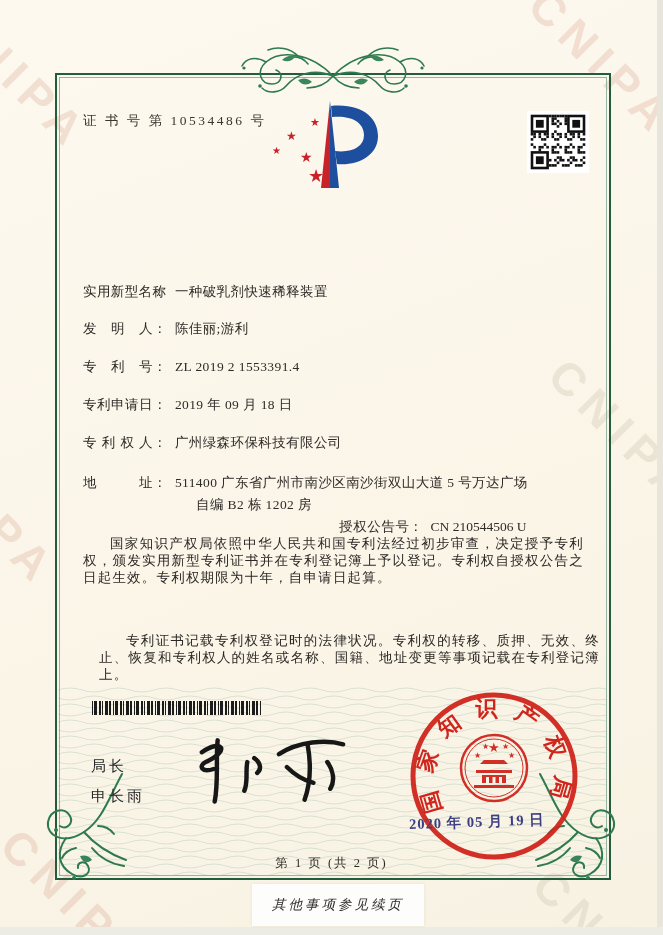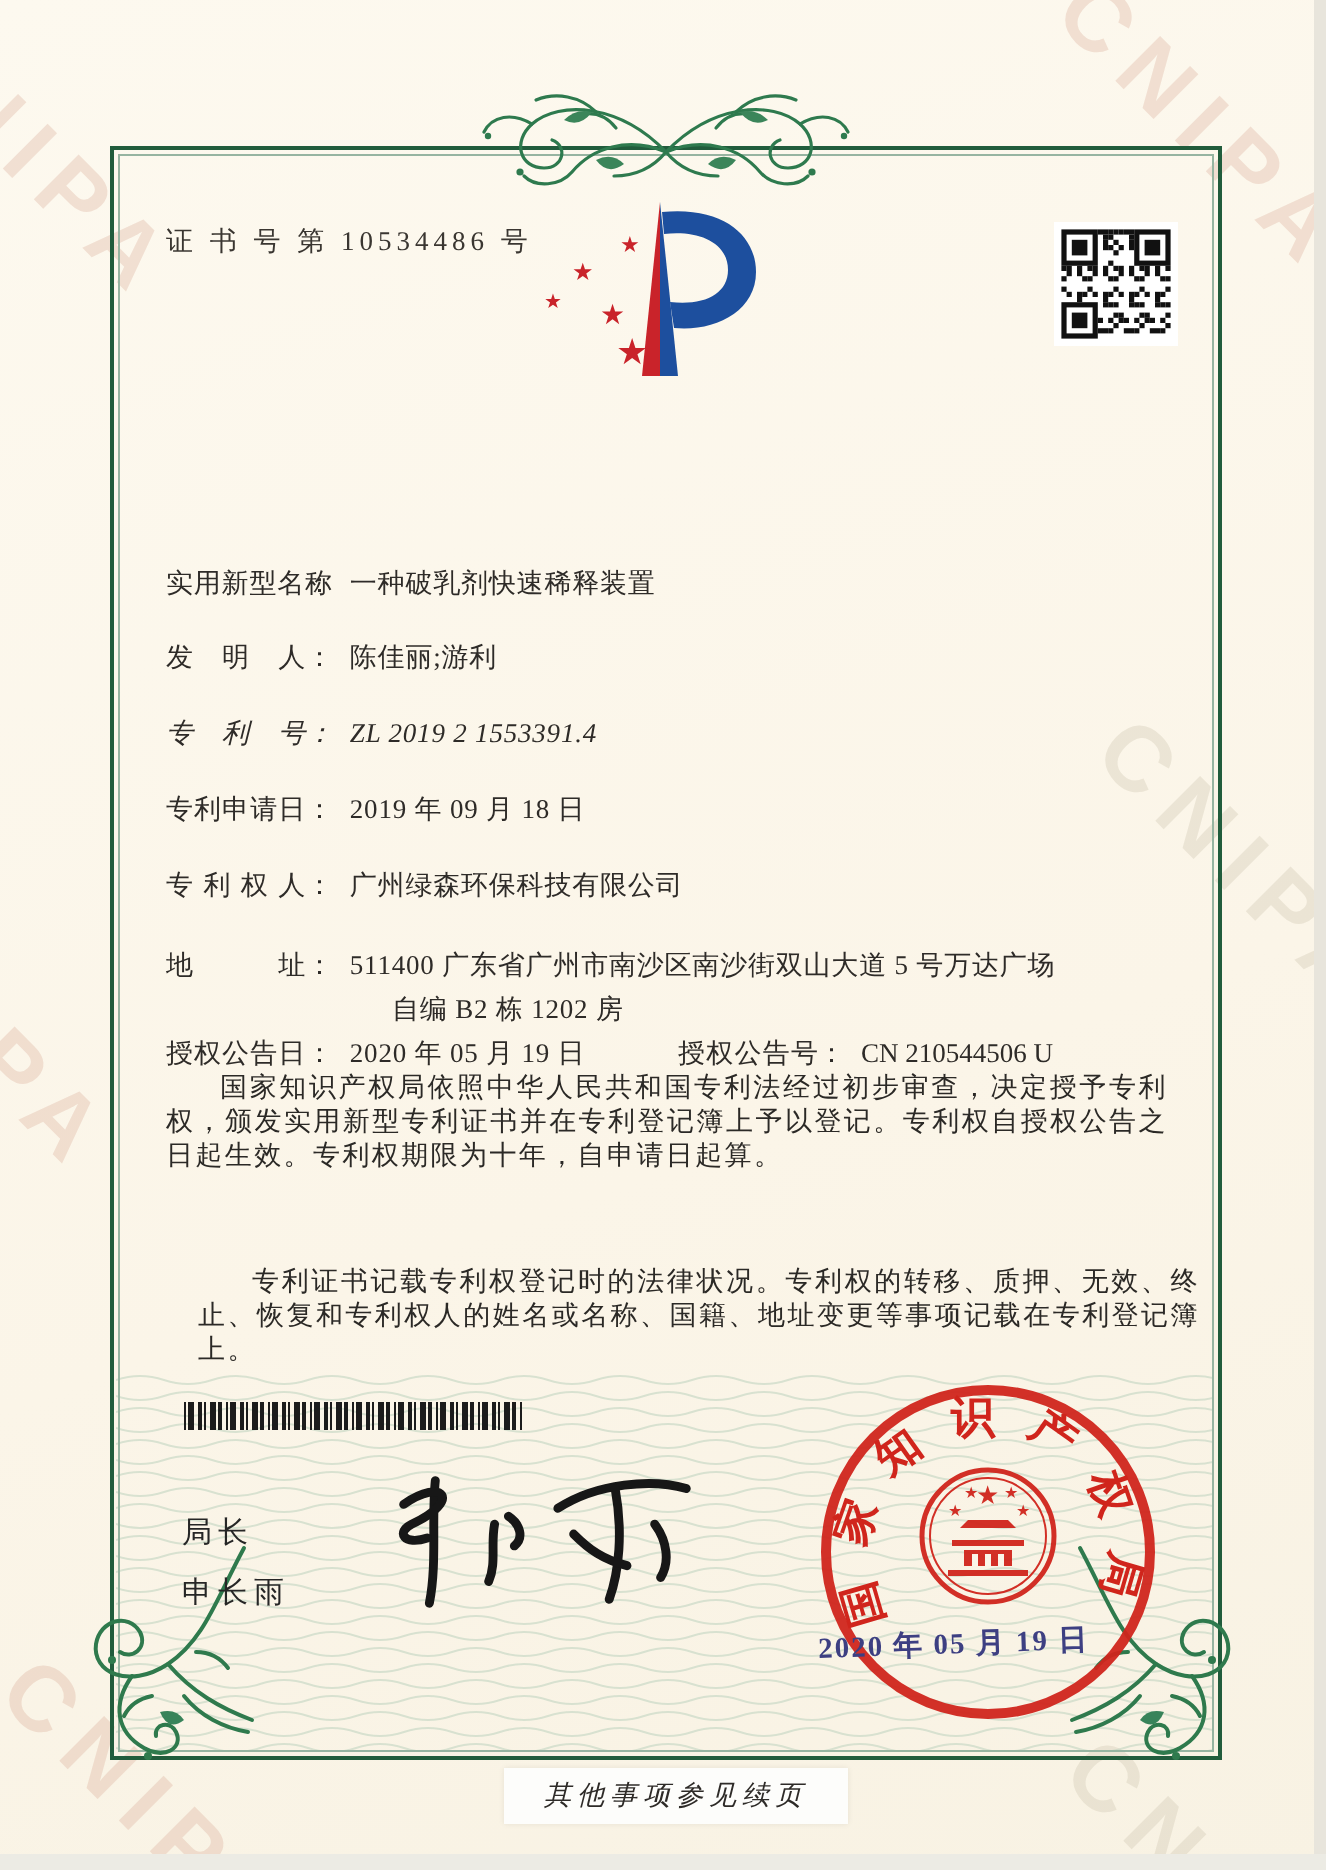--- a/index.html
+++ b/index.html
@@ -44,21 +44,21 @@
   .signature{position:absolute;left:188px;top:728px;width:168px;height:82px;}
   .seal{position:absolute;left:404px;top:688px;width:180px;height:178px;z-index:3;}
   .seal-date{
     position:absolute;left:409px;top:812px;width:175px;z-index:4;
     font-size:14.5px;font-weight:bold;letter-spacing:1px;color:#3d3f82;
     transform:rotate(-2deg);
   }
   .page-info{position:absolute;left:0;top:855px;width:100%;text-align:center;
     font-size:12.5px;letter-spacing:2px;color:#2f2c28;}
   .tab{
-    position:absolute;left:252px;top:884px;width:172px;height:28px;background:#fdfdfb;
+    position:absolute;left:252px;top:884px;width:172px;height:42px;background:#fdfdfb;
     box-shadow:0 0 3px rgba(0,0,0,0.08);z-index:5;
     display:flex;align-items:center;justify-content:center;
     font-size:13.5px;letter-spacing:3px;font-style:italic;color:#2e2b28;
   }
 </style>
 </head>
 <body>
 
 <div class="page">
 
@@ -271,36 +271,33 @@
       <rect x="55.7" y="50.50000000000001" width="2.6" height="2.6" fill="#111"></rect>
     </svg>
 
 
   <div class="frow" style="top:283px;">
     <span class="f-label">实用新型名称</span><span>：</span><span class="f-value">一种破乳剂快速稀释装置</span>
   </div>
   <div class="frow" style="top:320px;">
     <span class="f-label">发明人</span><span>：</span><span class="f-value">陈佳丽;游利</span>
   </div>
-  <div class="frow" style="top:358px;font-style:italic;">
+  <div class="frow" style="top:358px;">
     <span class="f-label">专利号</span><span>：</span><span class="f-value">ZL 2019 2 1553391.4</span>
   </div>
   <div class="frow" style="top:396px;">
     <span class="f-label">专利申请日</span><span>：</span><span class="f-value">2019 年 09 月 18 日</span>
   </div>
   <div class="frow" style="top:434px;">
     <span class="f-label">专利权人</span><span>：</span><span class="f-value">广州绿森环保科技有限公司</span>
   </div>
   <div class="frow" style="top:474px;">
     <span class="f-label">地址</span><span>：</span><span class="f-value">511400 广东省广州市南沙区南沙街双山大道 5 号万达广场</span>
   </div>
   <div class="addr2">自编 B2 栋 1202 房</div>
-  <div class="frow" style="top:518px;">
-    <span class="f-label">授权公告日</span><span>：</span><span class="f-value">2020 年 05 月 19 日</span>
-  </div>
   <div class="grant-right">
     <span class="f-label">授权公告号</span><span>：</span><span class="f-value">CN 210544506 U</span>
   </div>
 
   <p class="para" style="top:535px;margin:0;">国家知识产权局依照中华人民共和国专利法经过初步审查，决定授予专利权，颁发实用新型专利证书并在专利登记簿上予以登记。专利权自授权公告之日起生效。专利权期限为十年，自申请日起算。</p>
   <p class="para" style="top:616px;margin:16px;">专利证书记载专利权登记时的法律状况。专利权的转移、质押、无效、终止、恢复和专利权人的姓名或名称、国籍、地址变更等事项记载在专利登记簿上。</p>
 
   <svg class="barcode" id="barcode" viewBox="0 0 172 14">
       <g fill="#1c1c1c">
         <rect x="0" y="0" width="1" height="14"></rect>
@@ -393,18 +390,19 @@
       </g>
       <g fill="#fbf6ea">
         <rect x="82" y="89" width="3" height="6"></rect>
         <rect x="88.5" y="89" width="3" height="6"></rect>
         <rect x="95" y="89" width="3" height="6"></rect>
       </g>
     </g>
   </svg>
   <div class="seal-date">2020 年 05 月 19 日</div>
 
+  <div class="page-info">第 1 页 (共 2 页)</div>
 
   <div class="tab">其他事项参见续页</div>
 
   <div class="edge-right"></div>
   <div class="edge-bottom"></div>
 </div>
 
 </body></html>

